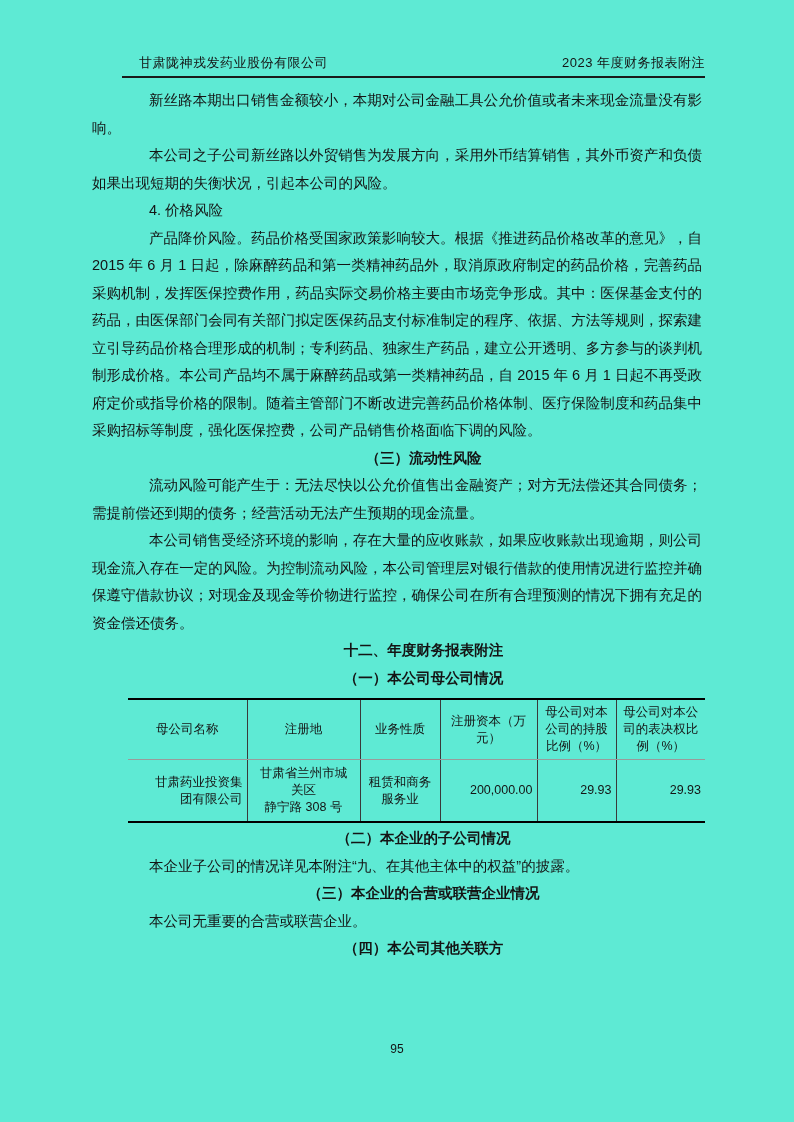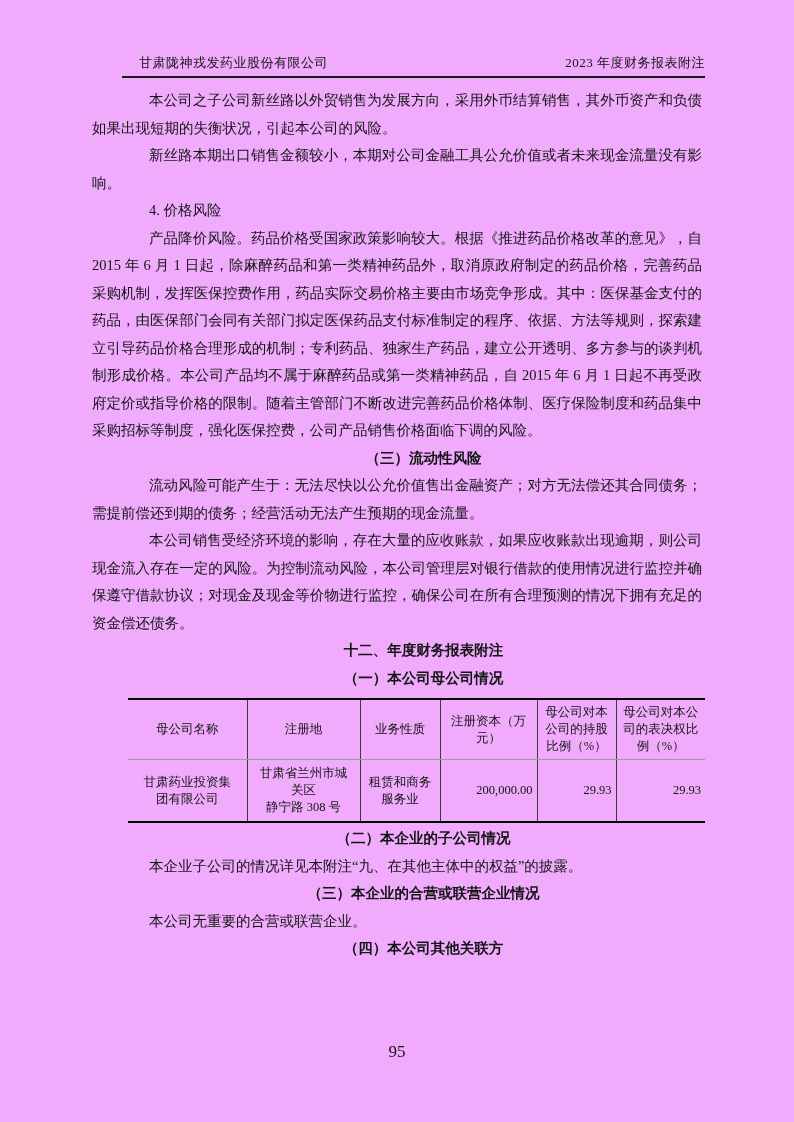--- a/index.html
+++ b/index.html
@@ -4,23 +4,23 @@
 <style>
   html, body {
     margin: 0;
     padding: 0;
     background: #ffffff;
   }
   .page {
     position: relative;
     width: 794px;
     height: 1122px;
-    background: #f0abfc;
+    background: #5eead4;
     color: #141414;
-    font-family: Liberation Serif, serif;
+    font-family: Liberation Sans, sans-serif;
     overflow: hidden;
   }
 
   
   .page-header {
     position: absolute;
     top: 52px;
     left: 122px;
     width: 583px;
     height: 26px;
@@ -75,47 +75,47 @@
     word-break: break-all;
     box-sizing: border-box;
   }
   table.note-table td:first-child { border-left: none; }
   table.note-table thead td {
     text-align: center;
     border-bottom: 1px solid #9a9a9a;
     padding: 4px 3px;
   }
   table.note-table tbody td { padding: 5px 4px; }
-  .ta-l { text-align: center; }
+  .ta-l { text-align: right; }
   .ta-c { text-align: center; }
   .ta-r { text-align: right; }
 
   
   .page-footer {
     position: absolute;
     top: 1042px;
     left: 0;
     width: 100%;
     text-align: center;
-    font-size: 17px;
+    font-size: 12px;
   }
 </style>
 </head>
 <body>
 
 <div class="page">
 
   <header class="page-header">
     <span class="company">甘肃陇神戎发药业股份有限公司</span>
     <span class="doc-title">2023 年度财务报表附注</span>
   </header>
 
   <main class="doc-body" id="doc-body">
+      <div class="doc-para">新丝路本期出口销售金额较小，本期对公司金融工具公允价值或者未来现金流量没有影响。</div>
       <div class="doc-para">本公司之子公司新丝路以外贸销售为发展方向，采用外币结算销售，其外币资产和负债如果出现短期的失衡状况，引起本公司的风险。</div>
-      <div class="doc-para">新丝路本期出口销售金额较小，本期对公司金融工具公允价值或者未来现金流量没有影响。</div>
       <div class="doc-para">4. 价格风险</div>
       <div class="doc-para">产品降价风险。药品价格受国家政策影响较大。根据《推进药品价格改革的意见》，自 2015 年 6 月 1 日起，除麻醉药品和第一类精神药品外，取消原政府制定的药品价格，完善药品采购机制，发挥医保控费作用，药品实际交易价格主要由市场竞争形成。其中：医保基金支付的药品，由医保部门会同有关部门拟定医保药品支付标准制定的程序、依据、方法等规则，探索建立引导药品价格合理形成的机制；专利药品、独家生产药品，建立公开透明、多方参与的谈判机制形成价格。本公司产品均不属于麻醉药品或第一类精神药品，自 2015 年 6 月 1 日起不再受政府定价或指导价格的限制。随着主管部门不断改进完善药品价格体制、医疗保险制度和药品集中采购招标等制度，强化医保控费，公司产品销售价格面临下调的风险。</div>
       <div class="doc-heading">（三）流动性风险</div>
       <div class="doc-para">流动风险可能产生于：无法尽快以公允价值售出金融资产；对方无法偿还其合同债务；需提前偿还到期的债务；经营活动无法产生预期的现金流量。</div>
       <div class="doc-para">本公司销售受经济环境的影响，存在大量的应收账款，如果应收账款出现逾期，则公司现金流入存在一定的风险。为控制流动风险，本公司管理层对银行借款的使用情况进行监控并确保遵守借款协议；对现金及现金等价物进行监控，确保公司在所有合理预测的情况下拥有充足的资金偿还债务。</div>
       <div class="doc-heading">十二、年度财务报表附注</div>
       <div class="doc-heading">（一）本公司母公司情况</div>
       <table class="note-table">
         <colgroup>
           <col style="width: 119px;">

